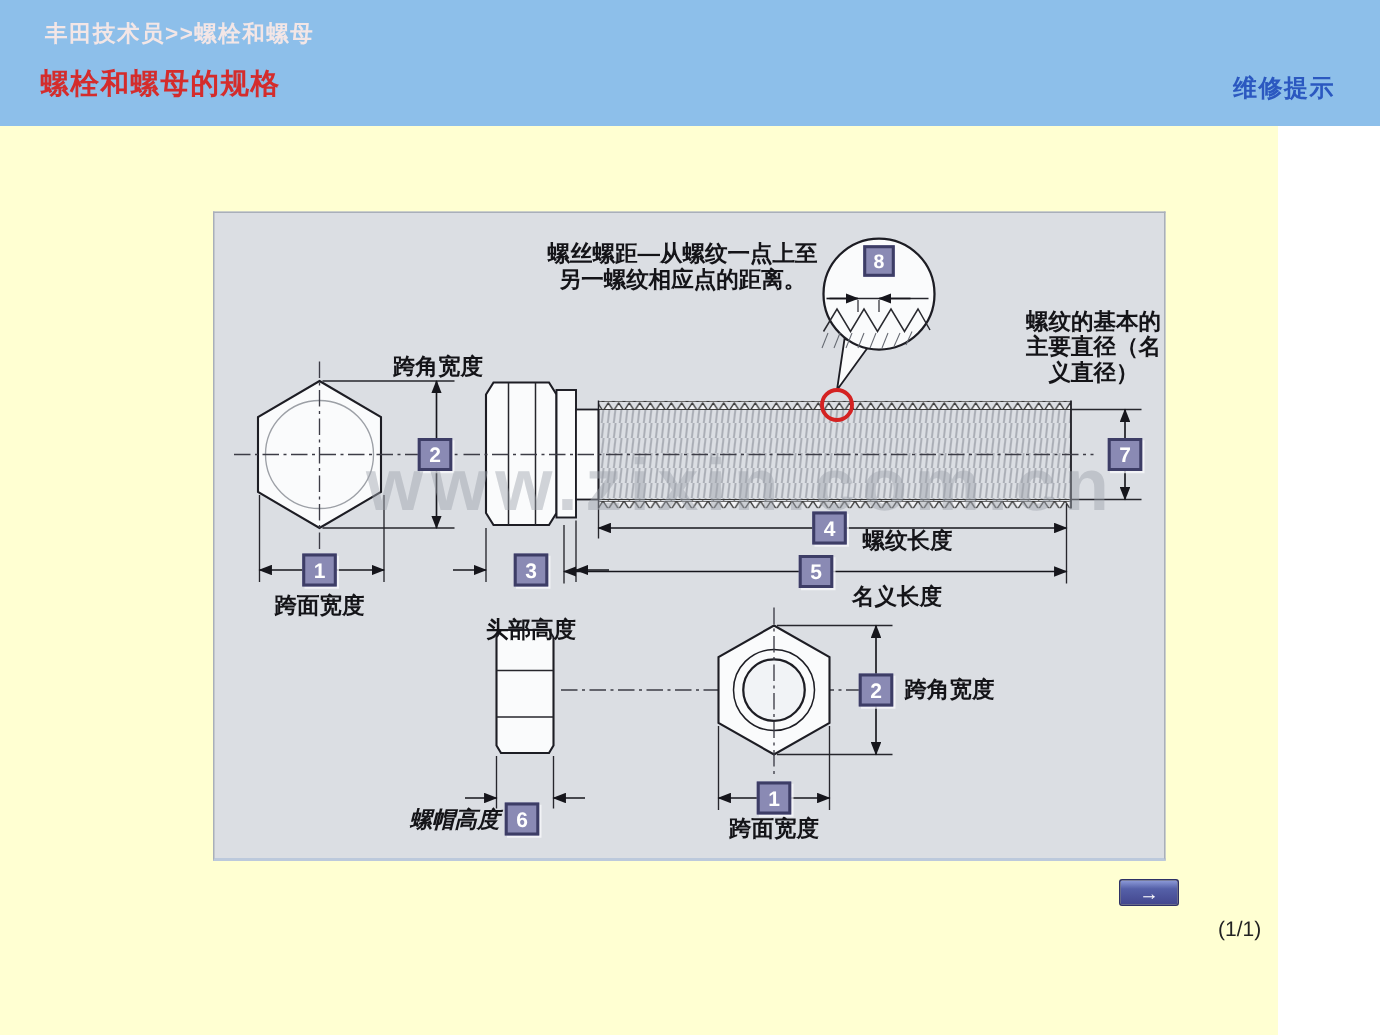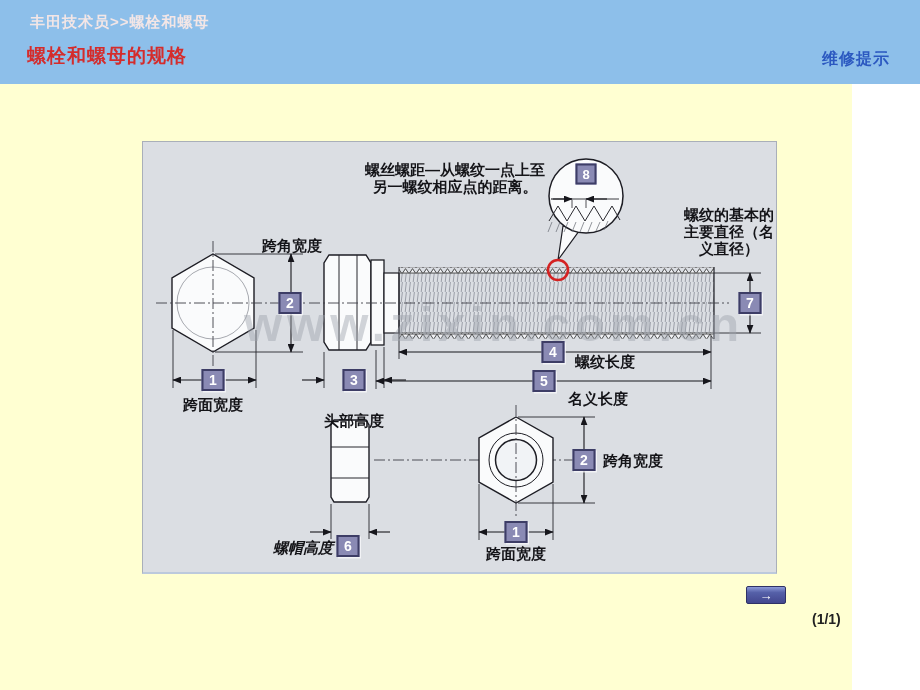--- a/index.html
+++ b/index.html
@@ -45,21 +45,21 @@
                color:#9FA4AD; opacity:.45; white-space:nowrap;margin-left:32px; }
 
   
   .hint { position:absolute; left:627px; top:571px; font-size:13px; font-weight:bold;
           color:#1A1A1A; line-height:16px; }
   .next-btn { position:absolute; left:746px; top:586px; width:40px; height:18px;
               background:linear-gradient(180deg,#8C9AD8 0%,#5560A8 35%,#43478E 100%);
               border:1px solid #2E3166; border-radius:2px; color:#FFFFFF;
               display:flex; align-items:center; justify-content:center;
               font-size:13px; font-weight:bold; cursor:pointer; }
-  .page-indicator { position:absolute; left:812px; top:611px; font-size:14px; font-weight:bold; color:#222222; }
+  .page-indicator { position:absolute; left:812px; top:611px; font-size:14px; font-weight:normal; color:#222222; }
 </style>
 </head>
 <body>
 
 <div class="page">
 
   <div class="header">
     <div class="breadcrumb">丰田技术员&gt;&gt;螺栓和螺母</div>
     <div class="slide-title">螺栓和螺母的规格</div>
     <div class="section-name">维修提示</div>

